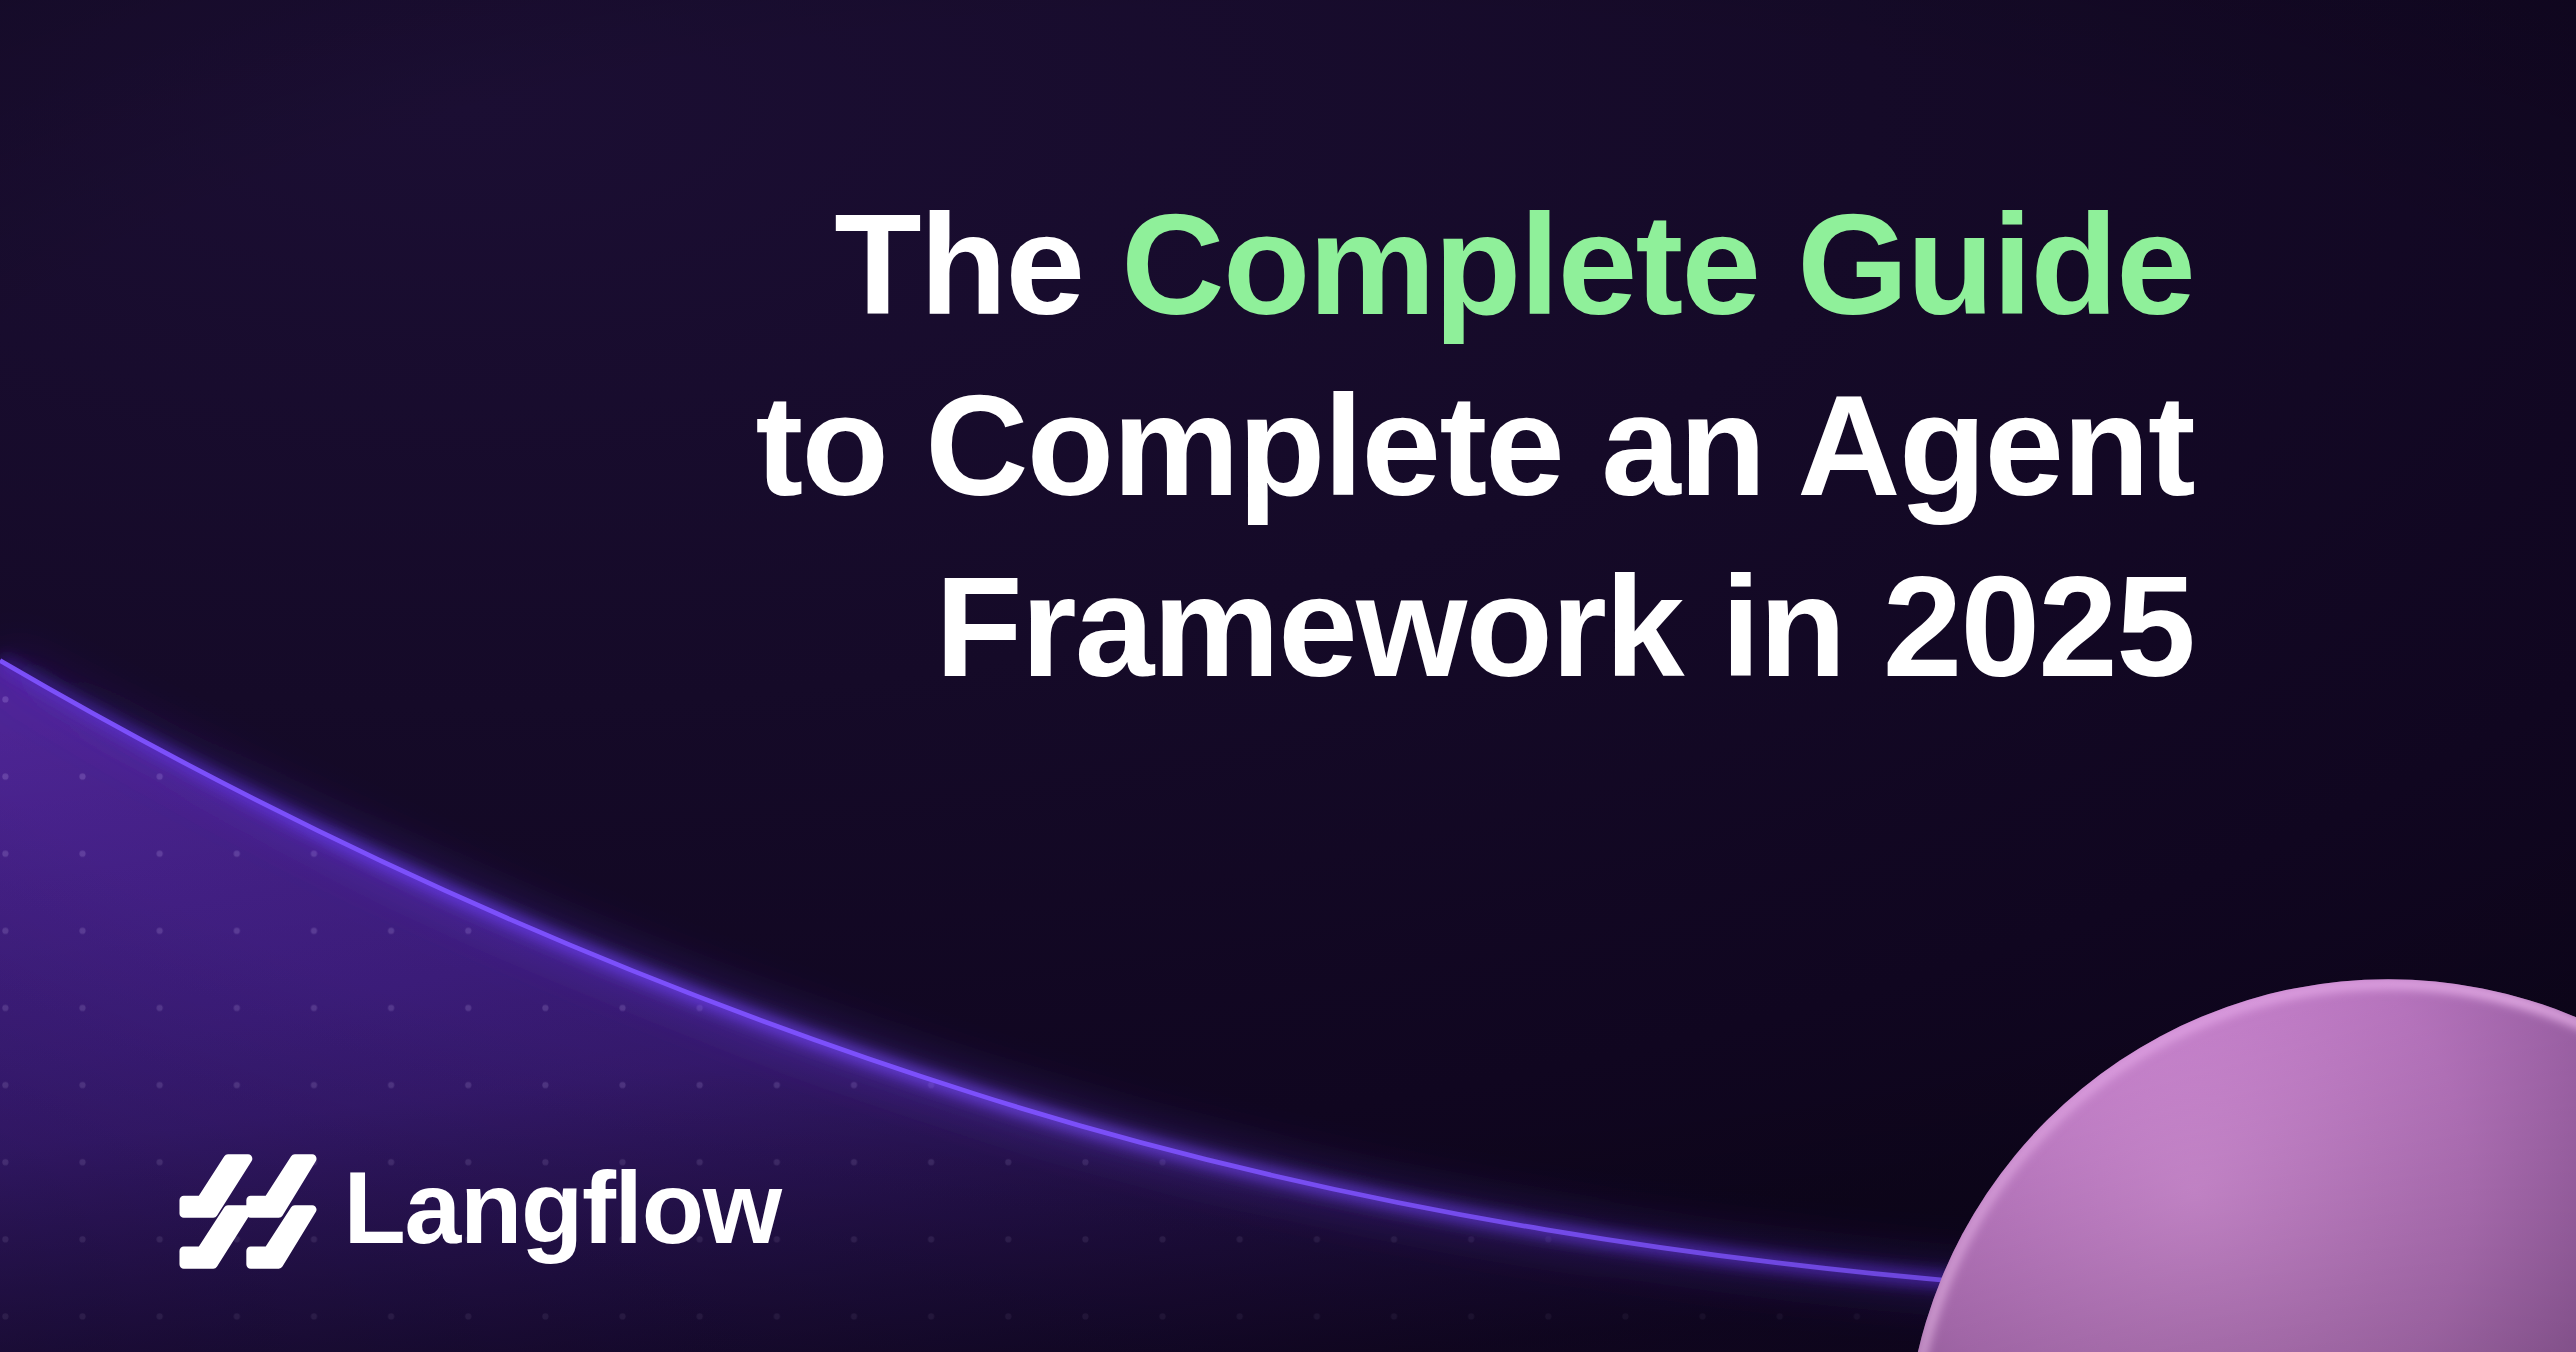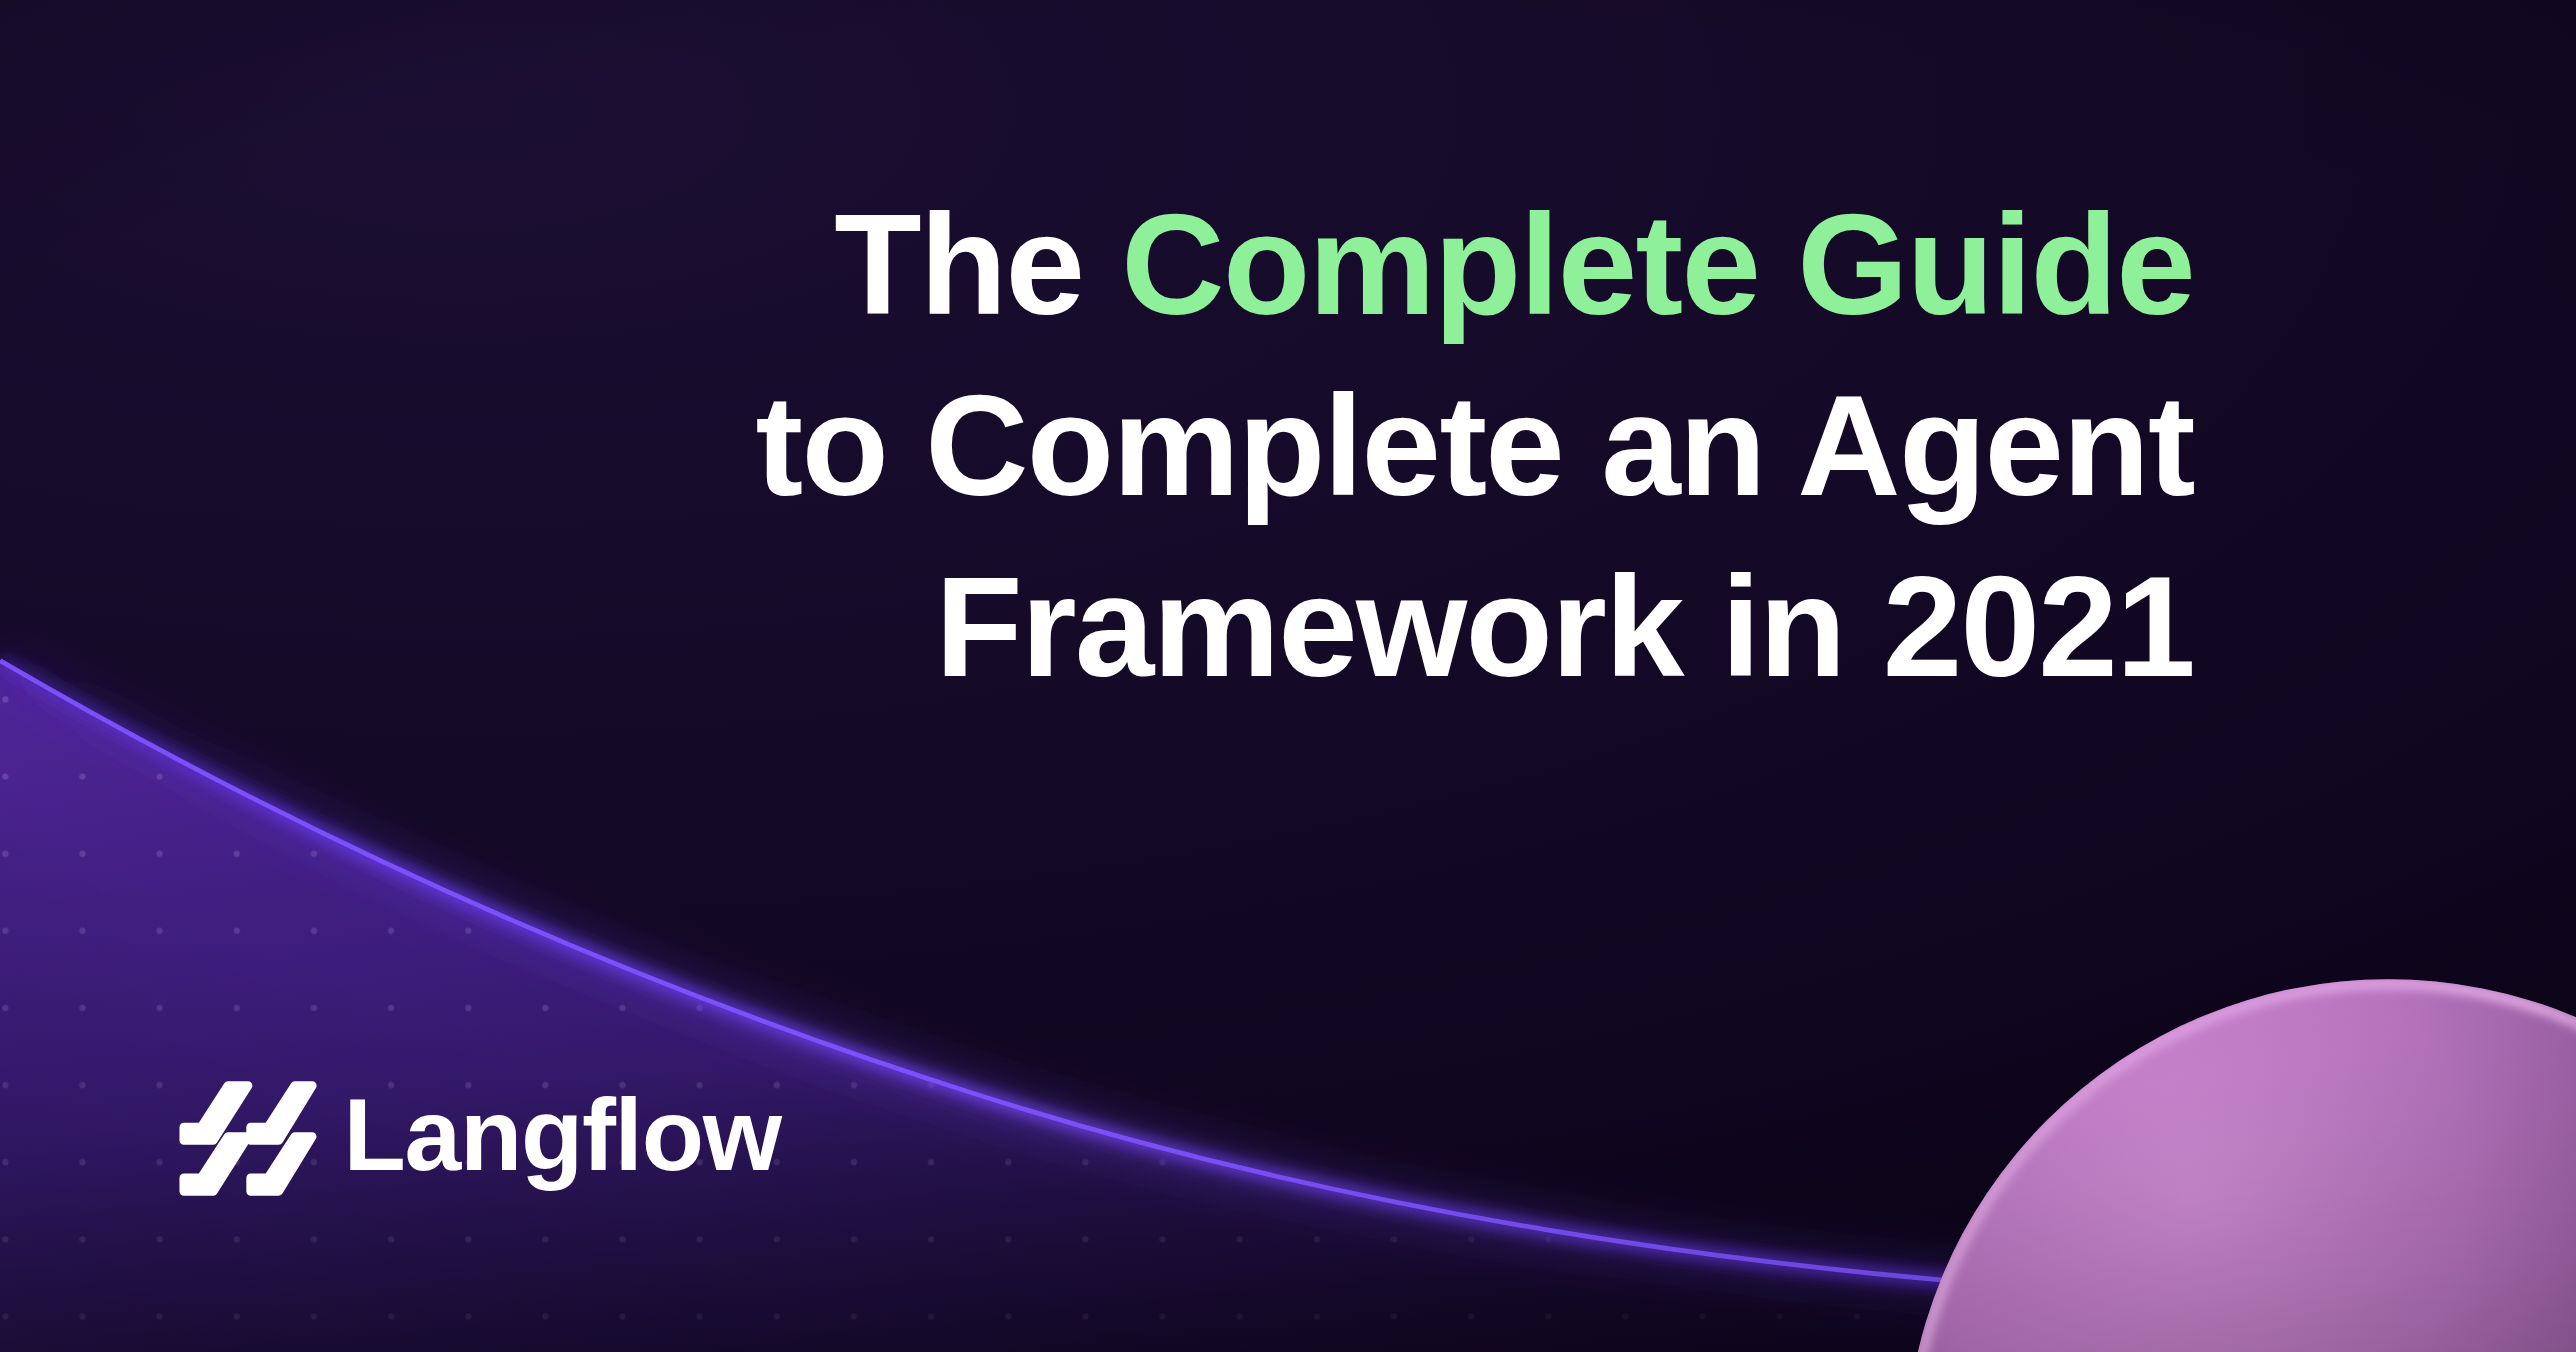--- a/index.html
+++ b/index.html
@@ -63,21 +63,21 @@
     white-space: nowrap;
   }
   .accent {
     color: #8ff09a;
   }
 
   
   .logo-lockup {
     position: absolute;
     left: 178px;
-    top: 1079px;
+    top: 1152px;
     display: flex;
     align-items: center;
     gap: 25.5px;
   }
   .logo-mark {
     width: 140px;
     height: 119px;
     display: block;
     flex: 0 0 auto;
   }
@@ -199,21 +199,21 @@
         <circle cx="3560" cy="2180" r="713" fill="none" stroke="url(#sphereRim)" stroke-width="16" filter="url(#sphereRimBlur)"></circle>
       </g>
     </g>
   </svg>
 
   <div class="bg-vignette"></div>
 
   <h1 class="headline">
     <span class="line"><span>The </span><span class="accent">Complete Guide</span></span>
     <span class="line">to Complete an Agent</span>
-    <span class="line">Framework in 2021</span>
+    <span class="line">Framework in 2025</span>
   </h1>
 
   <div class="logo-lockup">
     <svg class="logo-mark" viewBox="0 0 208 178">
 
       <path d="M 8,72 L 34,72 L 74,10 L 104,10 L 52,92 L 8,92 Z" fill="#ffffff" stroke="#ffffff" stroke-width="13" stroke-linejoin="round" stroke-linecap="round"></path>
 
       <path d="M 108,72 L 134,72 L 174,10 L 200,10 L 150,92 L 108,92 Z" fill="#ffffff" stroke="#ffffff" stroke-width="13" stroke-linejoin="round" stroke-linecap="round"></path>
 
       <path d="M 8,148 L 34,148 L 74,86 L 104,86 L 52,168 L 8,168 Z" fill="#ffffff" stroke="#ffffff" stroke-width="13" stroke-linejoin="round" stroke-linecap="round"></path>

